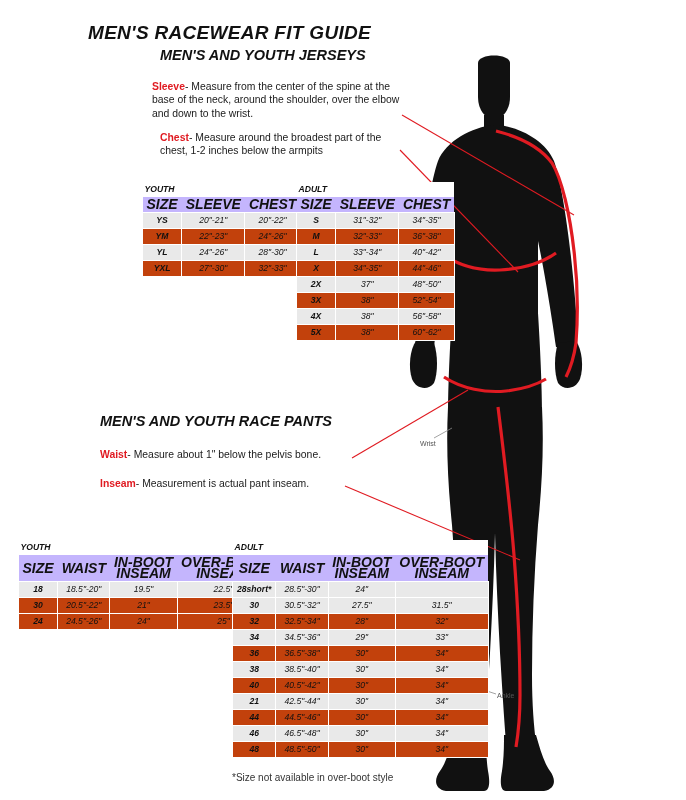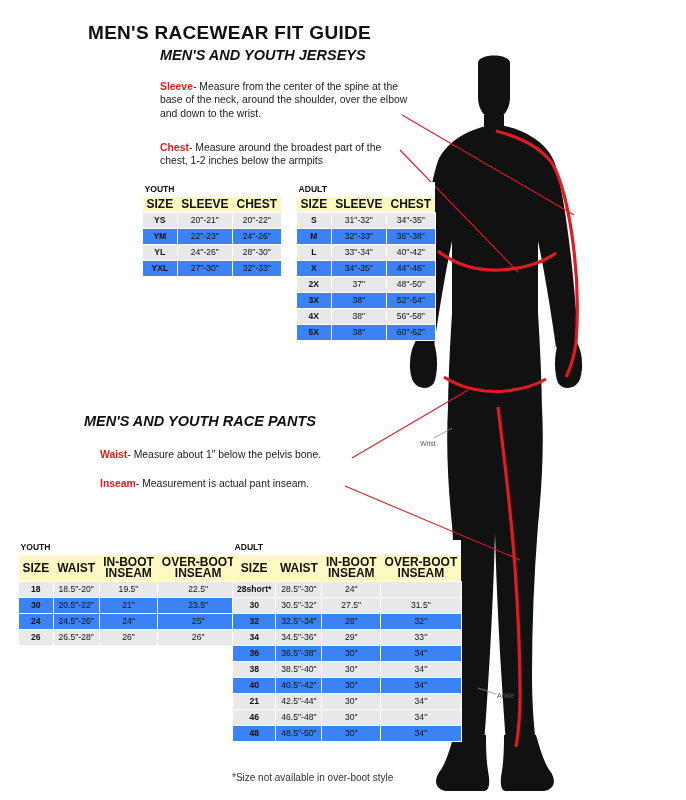--- a/index.html
+++ b/index.html
@@ -21,53 +21,54 @@
     height: 800px;
   }
 
   
   .main-title {
     position: absolute;
     left: 88px;
     top: 22px;
     font-size: 19px;
     font-weight: bold;
+    font-style: italic;
     letter-spacing: 0.3px;
     color: #111;
   }
 
   
   .section-heading {
     position: absolute;
     font-size: 14.5px;
     font-weight: bold;
     font-style: italic;
     color: #111;
   }
   #jersey-heading { left: 160px; top: 47px; }
-  #pants-heading  { left: 84px; top: 413px; text-align: right; }
+  #pants-heading  { left: 100px; top: 413px; text-align: right; }
 
   
   .desc {
     position: absolute;
     font-size: 10.4px;
     line-height: 13.4px;
     color: #1a1a1a;
   }
   .desc .kw {
     color: #e01b22;
     font-weight: bold;
   }
-  #sleeve-desc { left: 160px; top: 80px; width: 258px; }
-  #chest-desc  { left: 160px; top: 141px; width: 248px; }
+  #sleeve-desc { left: 152px; top: 80px; width: 258px; }
+  #chest-desc  { left: 160px; top: 131px; width: 248px; }
   #waist-desc  { left: 100px; top: 448px; width: 300px; }
   #inseam-desc { left: 100px; top: 477px; width: 320px; }
 
   
-  .tbl-wrap { position: absolute; }
+  .tbl-wrap { position: absolute; font-style: italic; }
   table.size {
     border-collapse: collapse;
     font-size: 8.6px;
     color: #111;
   }
   table.size th, table.size td {
     border: 1px solid #ffffff;
     padding: 2px 4px;
     text-align: center;
     white-space: nowrap;
@@ -75,30 +76,30 @@
   }
   table.size .grp {
     border: none;
     background: #ffffff;
     font-weight: bold;
     font-size: 8.6px;
     text-align: left;
     padding-left: 2px;
   }
   table.size thead th {
-    background: #fef9c3;
+    background: #c4b5fd;
     font-weight: bold;
     border: none;
-    font-size: 12px;
+    font-size: 14px;
   }
   table.size tbody td {
     background: #e9e9e9;
   }
   table.size tbody tr.alt td {
-    background: #3b82f6;
+    background: #c2410c;
   }
   table.size tbody td.sizecell {
     font-weight: bold;
   }
 
   #youth-jersey-table { left: 142px; top: 182px; }
   #adult-jersey-table { left: 296px; top: 182px; }
   #youth-pants-table  { left: 18px;  top: 540px; }
   #adult-pants-table  { left: 232px; top: 540px; }
 
@@ -351,26 +352,20 @@
             <td>20.5"-22"</td>
             <td>21"</td>
             <td>23.5"</td>
           </tr>
           <tr class="alt">
             <td class="sizecell">24</td>
             <td>24.5"-26"</td>
             <td>24"</td>
             <td>25"</td>
           </tr>
-          <tr>
-            <td class="sizecell">26</td>
-            <td>26.5"-28"</td>
-            <td>26"</td>
-            <td>26"</td>
-          </tr>
         </tbody>
       </table>
   </div>
 
   <div class="tbl-wrap" id="adult-pants-table">
     <table class="size">
         <thead>
           <tr>
             <th class="grp" colspan="4">ADULT</th>
           </tr>
@@ -423,20 +418,26 @@
             <td>40.5"-42"</td>
             <td>30"</td>
             <td>34"</td>
           </tr>
           <tr>
             <td class="sizecell">21</td>
             <td>42.5"-44"</td>
             <td>30"</td>
             <td>34"</td>
           </tr>
+          <tr class="alt">
+            <td class="sizecell">44</td>
+            <td>44.5"-46"</td>
+            <td>30"</td>
+            <td>34"</td>
+          </tr>
           <tr>
             <td class="sizecell">46</td>
             <td>46.5"-48"</td>
             <td>30"</td>
             <td>34"</td>
           </tr>
           <tr class="alt">
             <td class="sizecell">48</td>
             <td>48.5"-50"</td>
             <td>30"</td>

